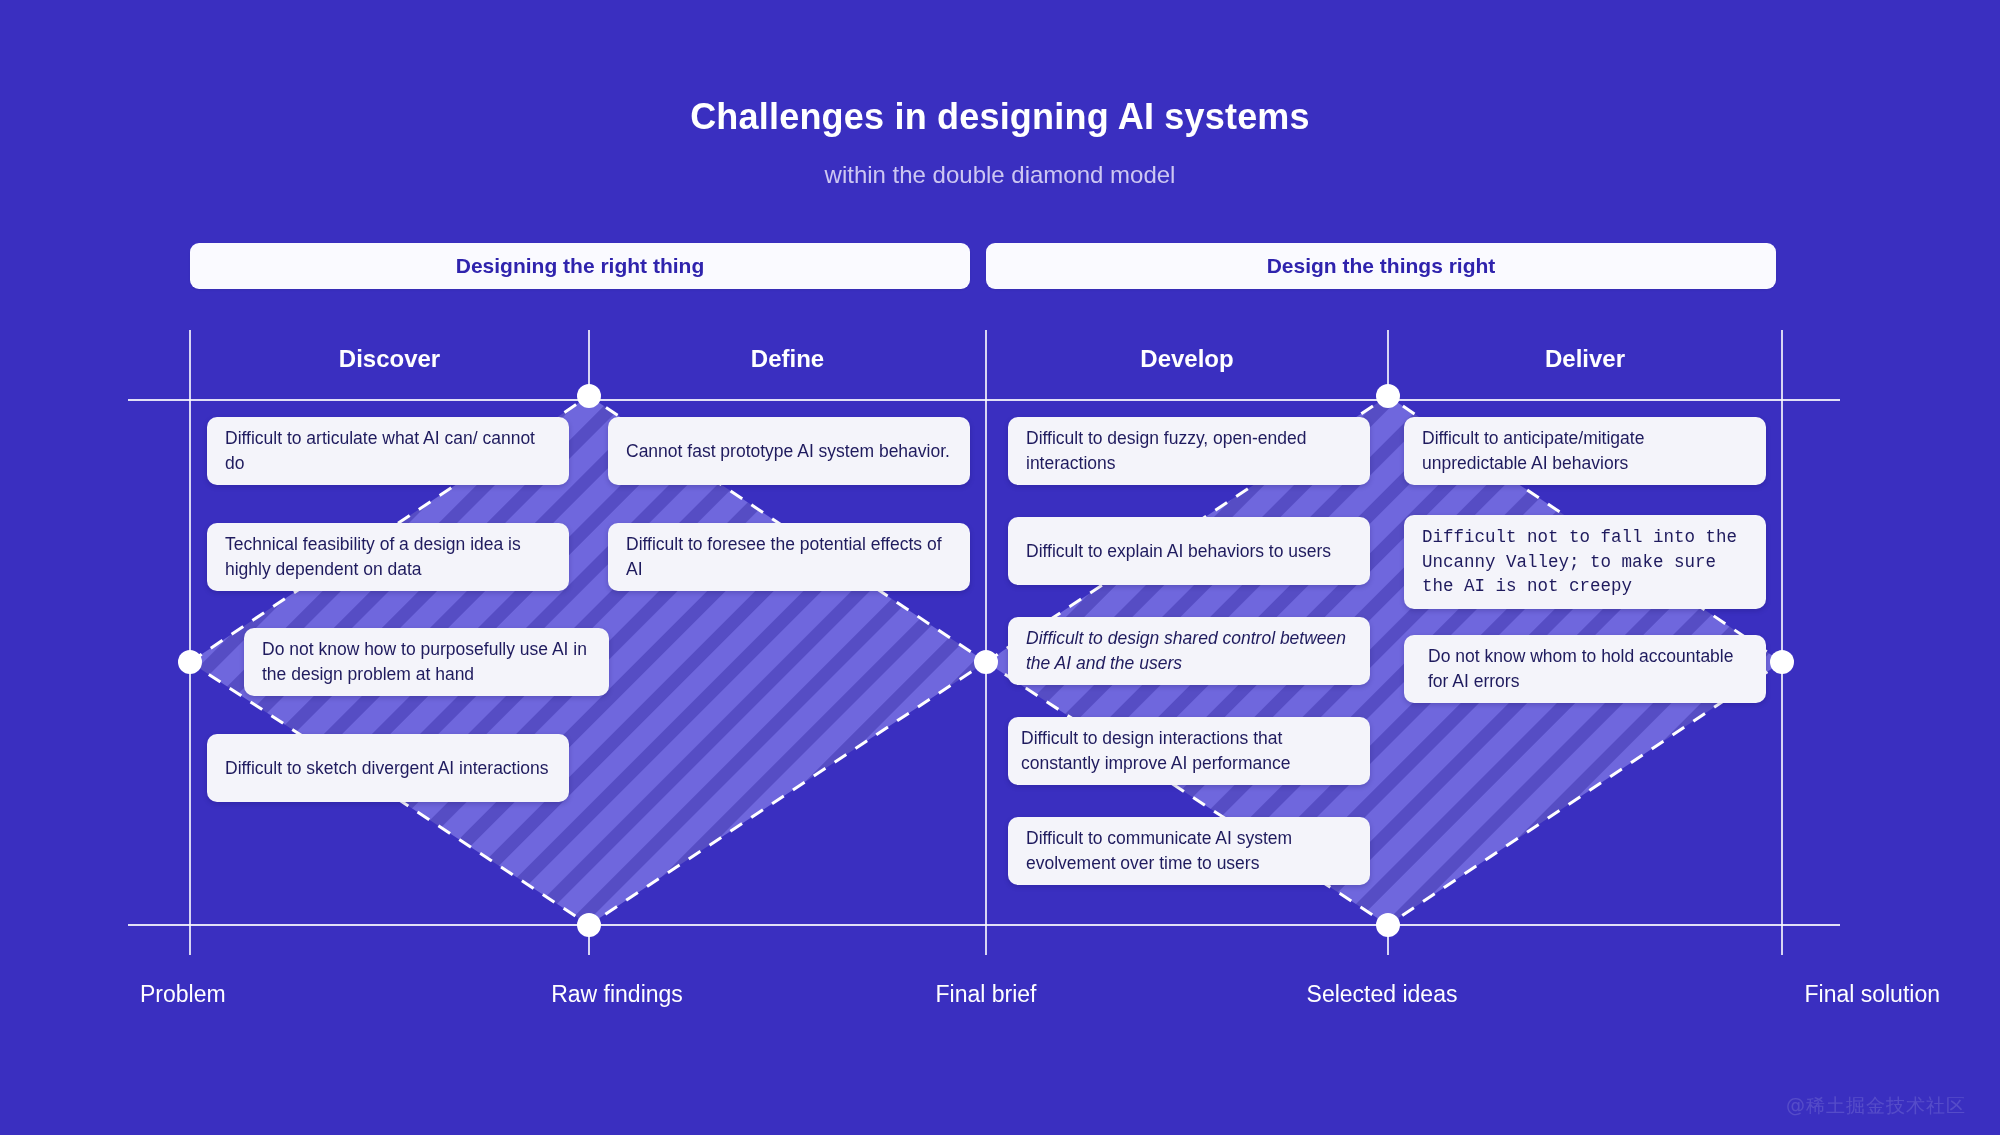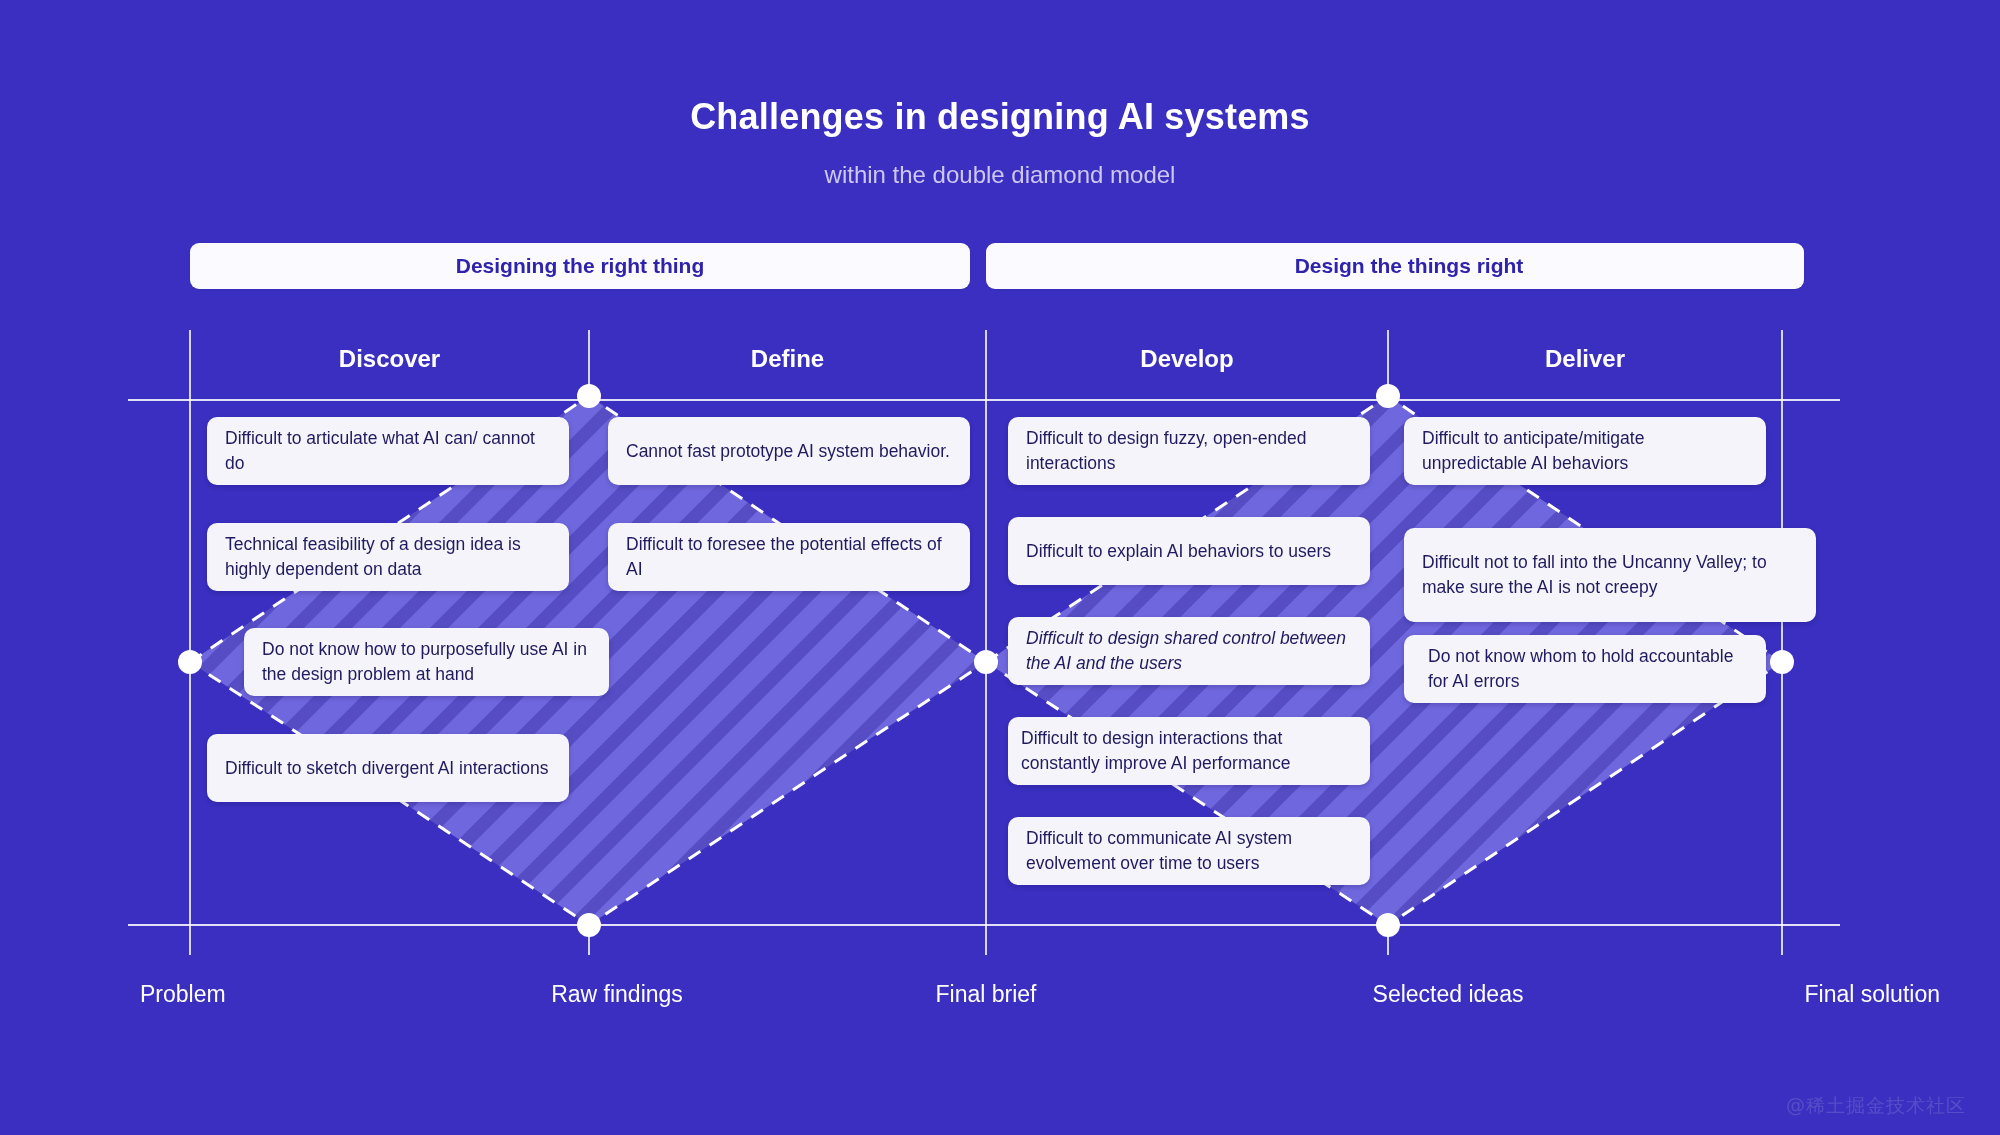--- a/index.html
+++ b/index.html
@@ -23,21 +23,21 @@
   }
 
   
   .pill{
     position:absolute;height:46px;border-radius:9px;background:#fafaff;
     display:flex;align-items:center;justify-content:center;
     color:#2f23ad;font-size:21px;font-weight:700;
     box-shadow:0 1px 2px rgba(0,0,0,.08);
   }
   #pill-left{left:190px;top:243px;width:780px;}
-  #pill-right{left:986px;top:243px;width:790px;padding-left:28px;}
+  #pill-right{left:986px;top:243px;width:790px;}
 
   
   svg.board{position:absolute;left:0;top:0;width:2000px;height:1135px;}
 
   
   .phase{
     position:absolute;top:345px;text-align:center;
     color:#ffffff;font-size:24px;font-weight:600;
   }
 
@@ -123,23 +123,23 @@
   <div class="card" style="left:608px;top:417px;width:362px;height:68px;">Cannot fast prototype AI system behavior.</div>
   <div class="card" style="left:608px;top:523px;width:362px;height:68px;">Difficult to foresee the potential effects of AI</div>
 
   <div class="card" style="left:1008px;top:417px;width:362px;height:68px;">Difficult to design fuzzy, open-ended interactions</div>
   <div class="card" style="left:1008px;top:517px;width:362px;height:68px;">Difficult to explain AI behaviors to users</div>
   <div class="card" style="left:1008px;top:617px;width:362px;height:68px;font-style:italic;">Difficult to design shared control between the AI and the users</div>
   <div class="card" style="left:1008px;top:717px;width:362px;height:68px;padding-left:13px;">Difficult to design interactions that constantly improve AI performance</div>
   <div class="card" style="left:1008px;top:817px;width:362px;height:68px;">Difficult to communicate AI system evolvement over time to users</div>
 
   <div class="card" style="left:1404px;top:417px;width:362px;height:68px;">Difficult to anticipate/mitigate unpredictable AI behaviors</div>
-  <div class="card" style="left:1404px;top:528px;width:412px;height:94px;">Difficult not to fall into the Uncanny Valley; to make sure the AI is not creepy</div>
+  <div class="card" style="left:1404px;top:515px;width:362px;height:94px;font-family:Liberation Mono, monospace;">Difficult not to fall into the Uncanny Valley; to make sure the AI is not creepy</div>
   <div class="card" style="left:1404px;top:635px;width:362px;height:68px;padding-left:24px;">Do not know whom to hold accountable for AI errors</div>
 
   <div class="milestone l">Problem</div>
   <div class="milestone c" style="left:583px;margin-left:34px;">Raw findings</div>
   <div class="milestone c" style="left:986px;">Final brief</div>
-  <div class="milestone c" style="left:1448px;">Selected ideas</div>
+  <div class="milestone c" style="left:1382px;">Selected ideas</div>
   <div class="milestone r">Final solution</div>
 
   <div class="watermark">@稀土掘金技术社区</div>
 </div>
 
 </body></html>

